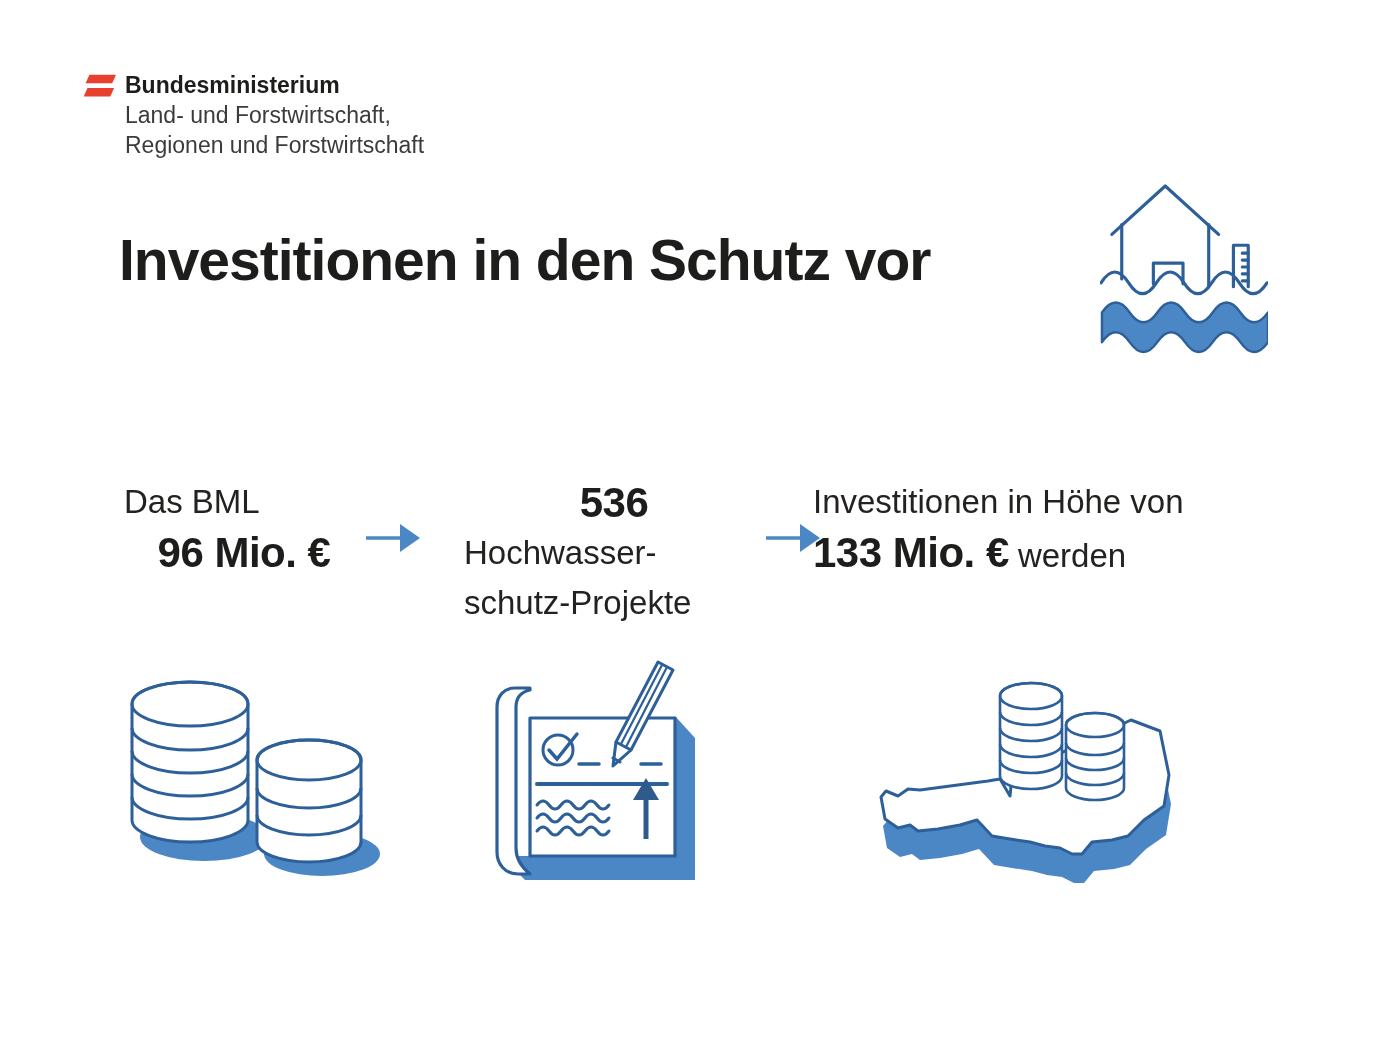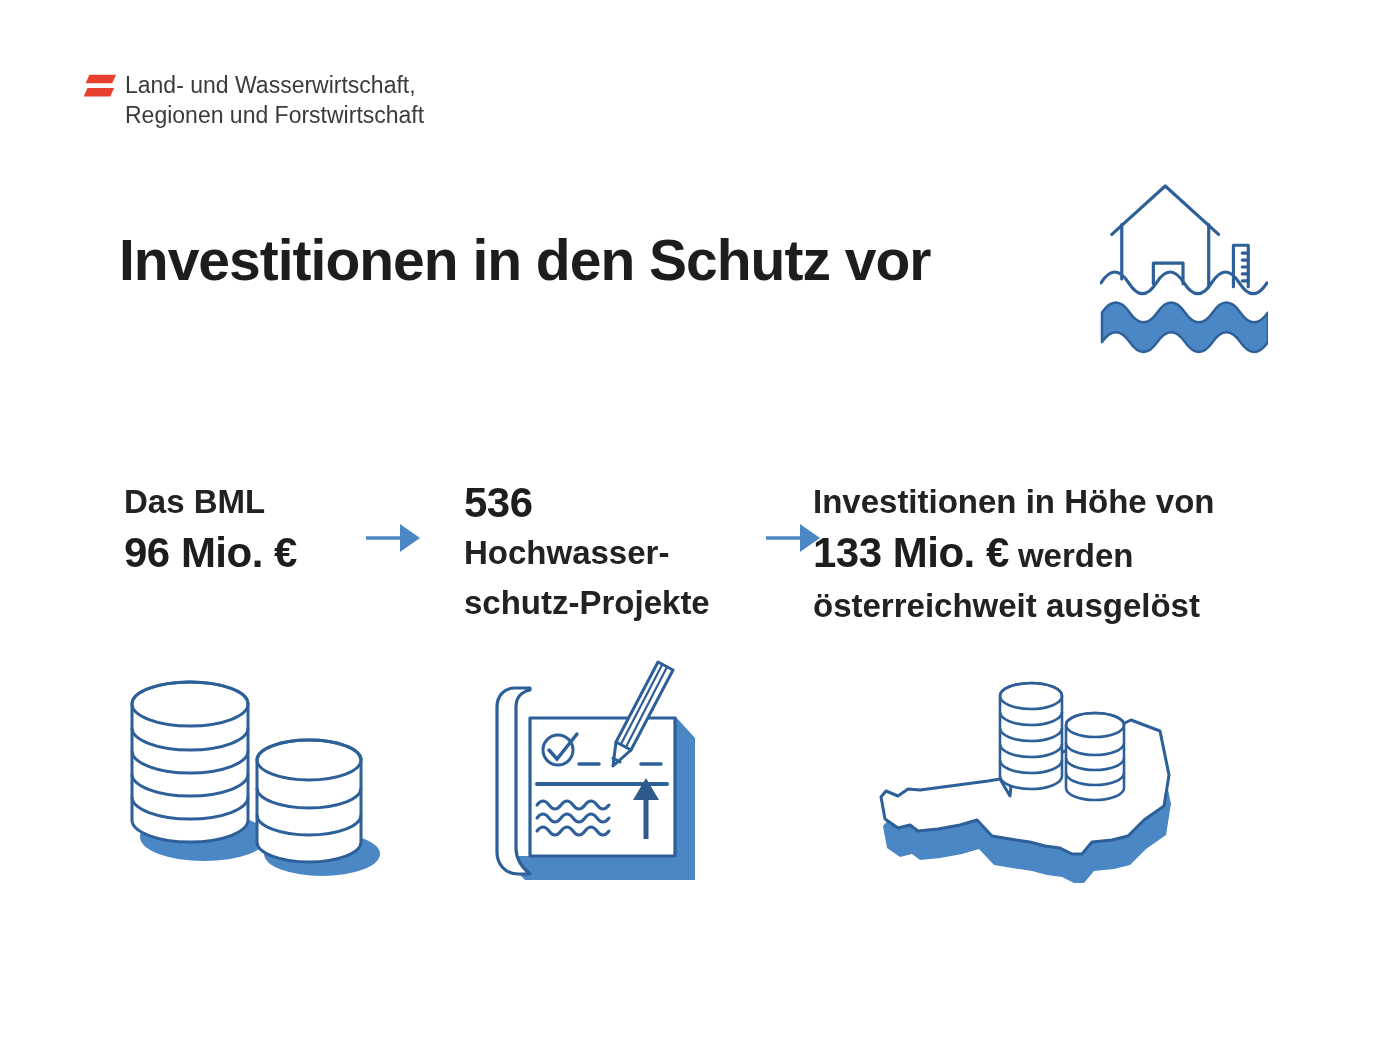--- a/index.html
+++ b/index.html
@@ -21,22 +21,22 @@
     left:119px;top:222px;width:960px;
     font-size:57px;line-height:77px;font-weight:700;color:#1d1d1b;
     letter-spacing:-1px;
   }
 
   
   .step{top:477px;}
   .step-1{left:124px;width:240px;}
   .step-2{left:464px;width:300px;}
   .step-3{left:813px;width:440px;}
-  .reg{font-size:33px;line-height:50px;font-weight:700;color:#232220;}
-  .big{font-size:42px;line-height:51px;font-weight:700;color:#1d1d1b;letter-spacing:-0.5px;}
+  .reg{font-size:33px;line-height:50px;font-weight:400;color:#232220;}
+  .big{font-size:42px;line-height:51px;font-weight:700;color:#1d1d1b;letter-spacing:-0.5px;text-align:center;}
   .arrow-1{left:366px;top:520px;}
   .arrow-2{left:766px;top:520px;}
 
   
   .icon-house{left:1100px;top:182px;}
   .icon-coins{left:112px;top:672px;}
   .icon-scroll{left:473px;top:648px;}
   .icon-austria{left:860px;top:648px;}
 
   svg{display:block;}
@@ -44,21 +44,22 @@
 </head>
 <body>
 
 <div class="abs logo-flag">
   <svg width="38" height="26" viewBox="0 0 40 26">
     <polygon points="12,0 40,0 36,9 8,9" fill="#E8402F"></polygon>
     <polygon points="10,14 38,14 34,23 6,23" fill="#E8402F"></polygon>
   </svg>
 </div>
 <div class="abs logo-text">
-  <div class="ministry-dept">Land- und Wasserwirtschaft,</div>
+  <div class="ministry-name">Bundesministerium</div>
+  <div class="ministry-dept">Land- und Forstwirtschaft,</div>
   <div class="ministry-dept">Regionen und Forstwirtschaft</div>
 </div>
 
 <div class="abs page-title">
   <div>Investitionen in den Schutz vor</div>
 </div>
 
 <div class="abs icon-house">
   <svg width="168" height="173" viewBox="0 0 170 175">
     <g fill="none" stroke="#2D5F99" stroke-width="3.2" stroke-linecap="round" stroke-linejoin="round">
@@ -97,21 +98,20 @@
     <line x1="0" y1="18" x2="36" y2="18" stroke="#4C87C5" stroke-width="3.5"></line>
     <polygon points="34,4 34,32 54,18" fill="#4C87C5"></polygon>
   </svg>
 </div>
 
 <div class="abs step step-3">
   <div class="reg">Investitionen in Höhe von</div>
   <div>
     <span class="big">133 Mio. €</span><span class="reg"> werden</span>
   </div>
-  <div class="reg">österreichweit ausgelöst</div>
 </div>
 
 <div class="abs icon-coins">
   <svg width="310" height="215" viewBox="0 0 310 215">
     <ellipse cx="92" cy="165" rx="64" ry="24" fill="#4C87C5"></ellipse>
     <ellipse cx="210" cy="182" rx="58" ry="22" fill="#4C87C5"></ellipse>
     <g stroke="#2D5F99" stroke-width="3" stroke-linejoin="round">
 
       <path d="M145,88 A52,20 0 0 1 249,88 L249,170 A52,20 0 0 1 145,170 Z" fill="#ffffff"></path>
       <ellipse cx="197" cy="88" rx="52" ry="20" fill="none"></ellipse>

